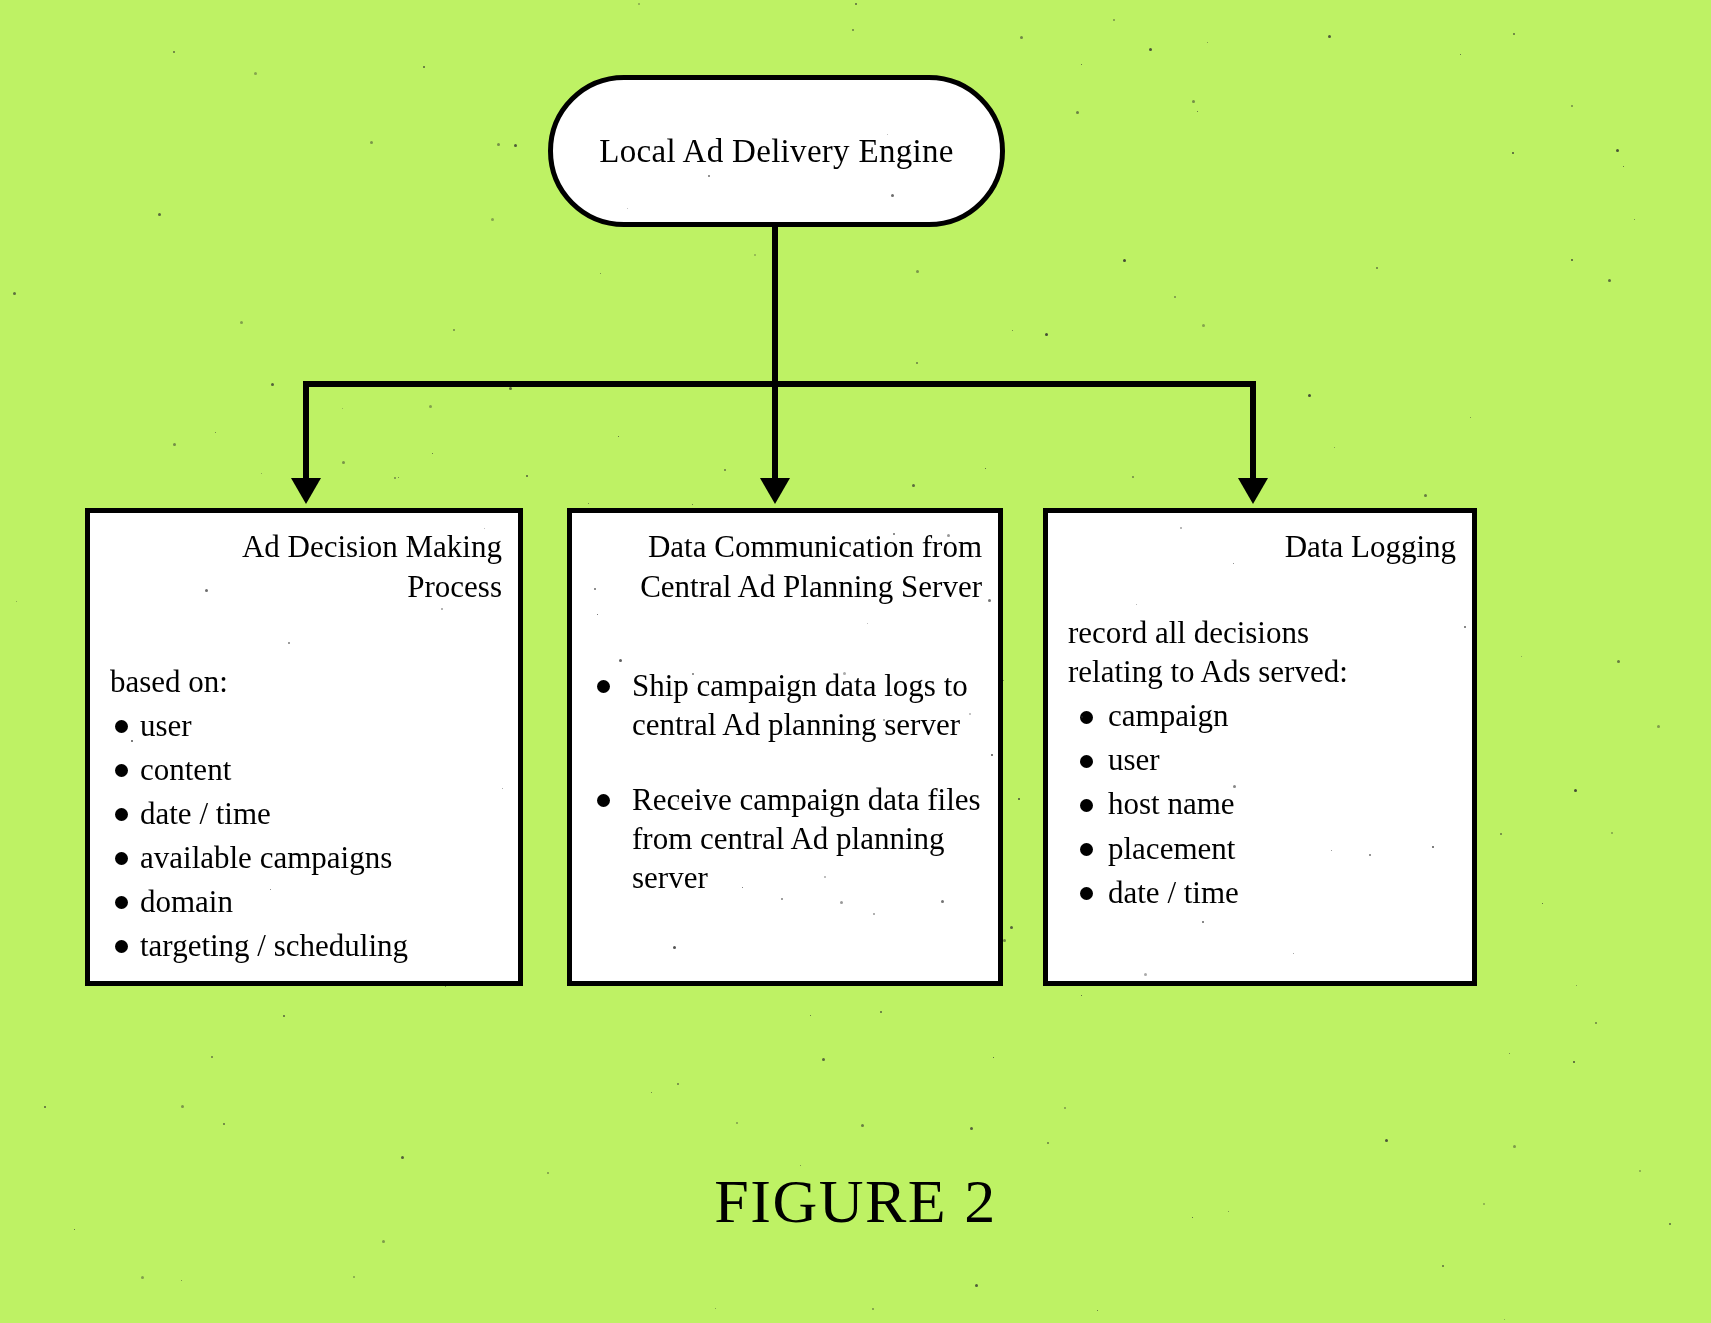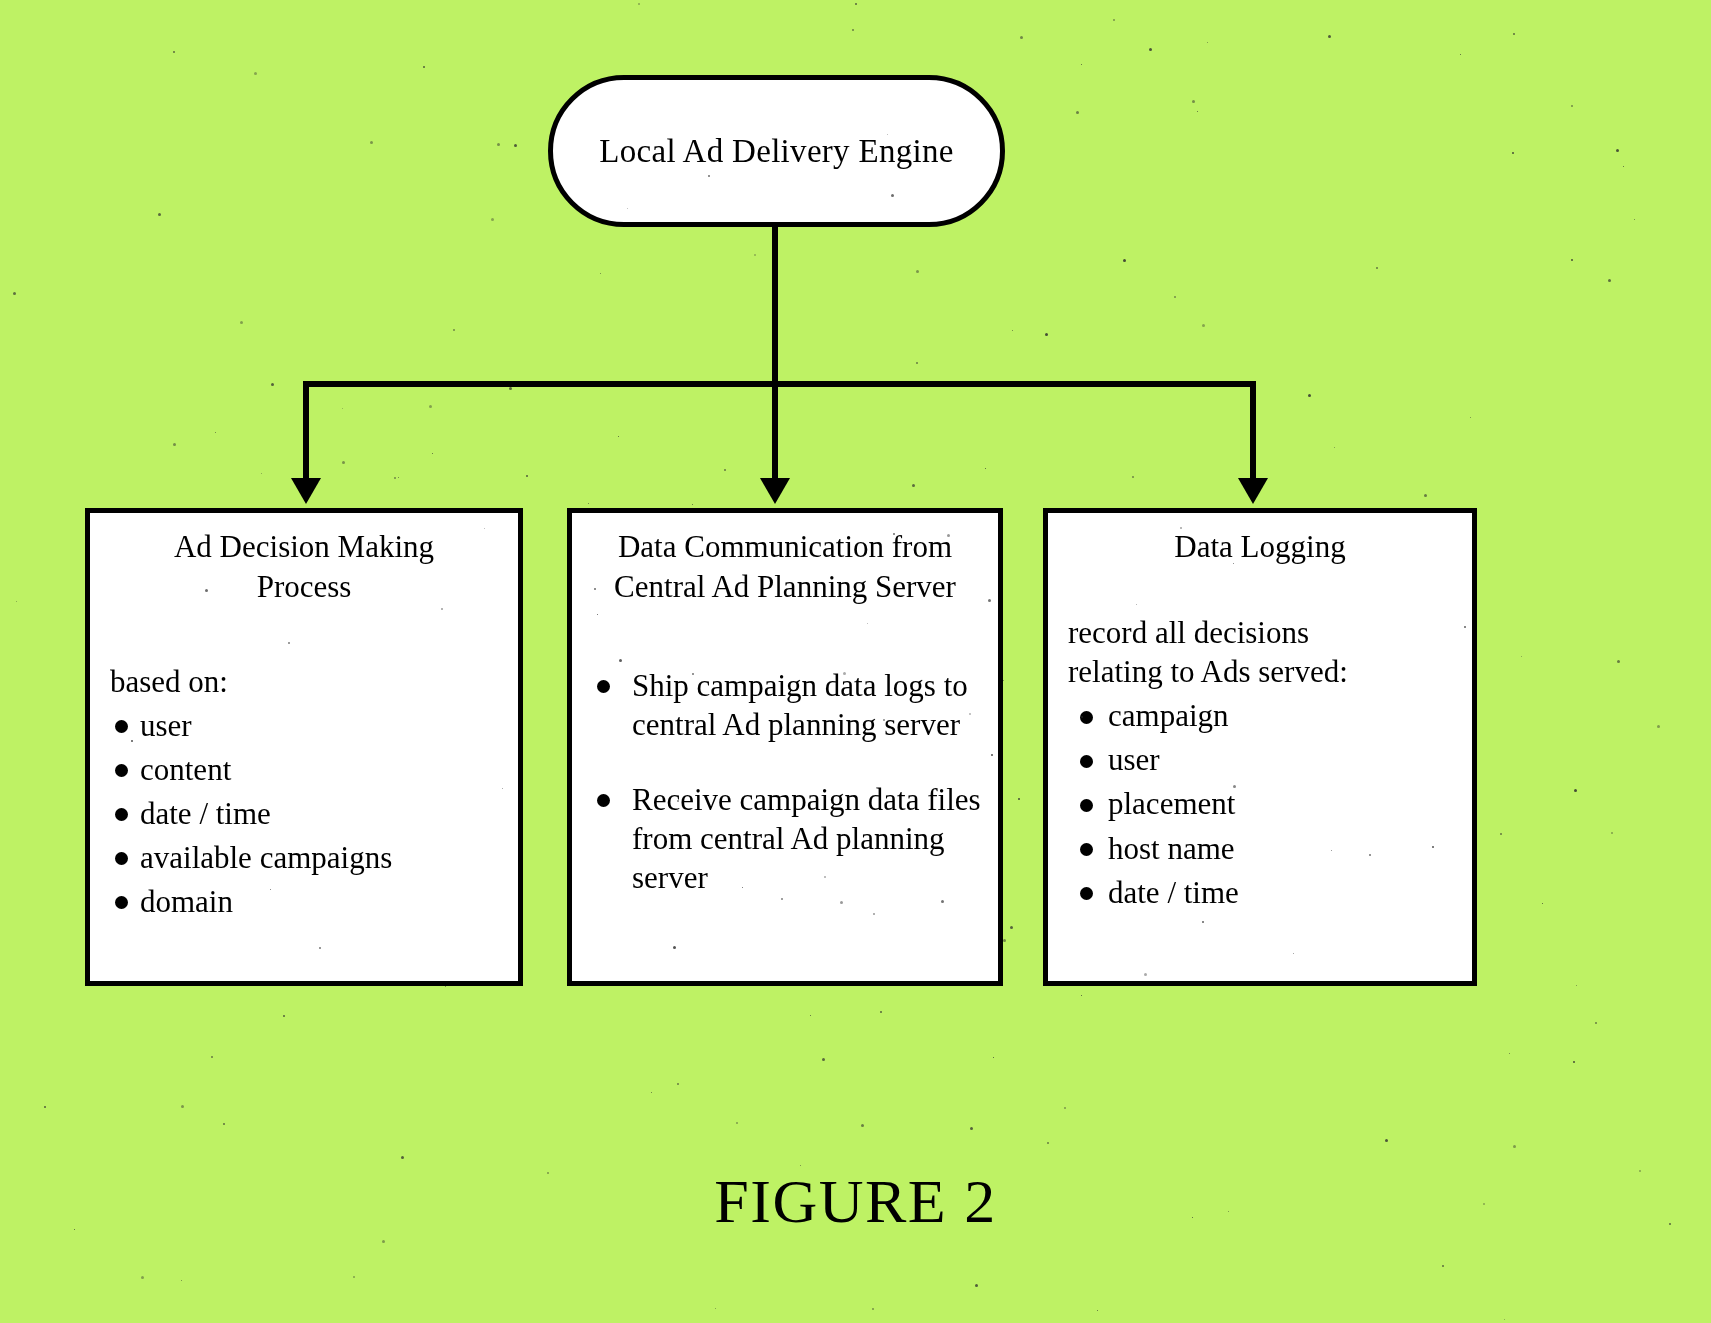--- a/index.html
+++ b/index.html
@@ -81,21 +81,21 @@
   
   .proc-box {
     position: absolute;
     border: 5px solid #000;
     box-sizing: border-box;
     background: #fff;
     z-index: 3;
     padding: 14px 16px 10px 16px;
   }
   .box-title {
-    text-align: center;
+    text-align: right;
     font-size: 31px;
     line-height: 1.30;
     margin: 0 0 6px 0;
   }
   .box-intro {
     font-size: 31px;
     line-height: 1.26;
     margin: 0;
     padding-left: 4px;
   }
@@ -195,20 +195,24 @@
           <span class="dot"></span>
           <span class="li-text">date / time</span>
         </li>
       <li>
           <span class="dot"></span>
           <span class="li-text">available campaigns</span>
         </li>
       <li>
           <span class="dot"></span>
           <span class="li-text">domain</span>
+        </li>
+      <li>
+          <span class="dot"></span>
+          <span class="li-text">targeting / scheduling</span>
         </li>
     </ul>
   </div>
 
   <div class="proc-box" id="box-comm" style="left:567px; top:508px; width:436px; height:478px;">
     <div class="box-title">
       <span>Data Communication from</span><br>
       <span>Central Ad Planning Server</span>
     </div>
     <ul class="bullets">
@@ -235,25 +239,25 @@
       <li>
           <span class="dot"></span>
           <span class="li-text">campaign</span>
         </li>
       <li>
           <span class="dot"></span>
           <span class="li-text">user</span>
         </li>
       <li>
           <span class="dot"></span>
+          <span class="li-text">host name</span>
+        </li>
+      <li>
+          <span class="dot"></span>
           <span class="li-text">placement</span>
-        </li>
-      <li>
-          <span class="dot"></span>
-          <span class="li-text">host name</span>
         </li>
       <li>
           <span class="dot"></span>
           <span class="li-text">date / time</span>
         </li>
     </ul>
   </div>
 
   <div id="figure-caption">FIGURE 2</div>
 

